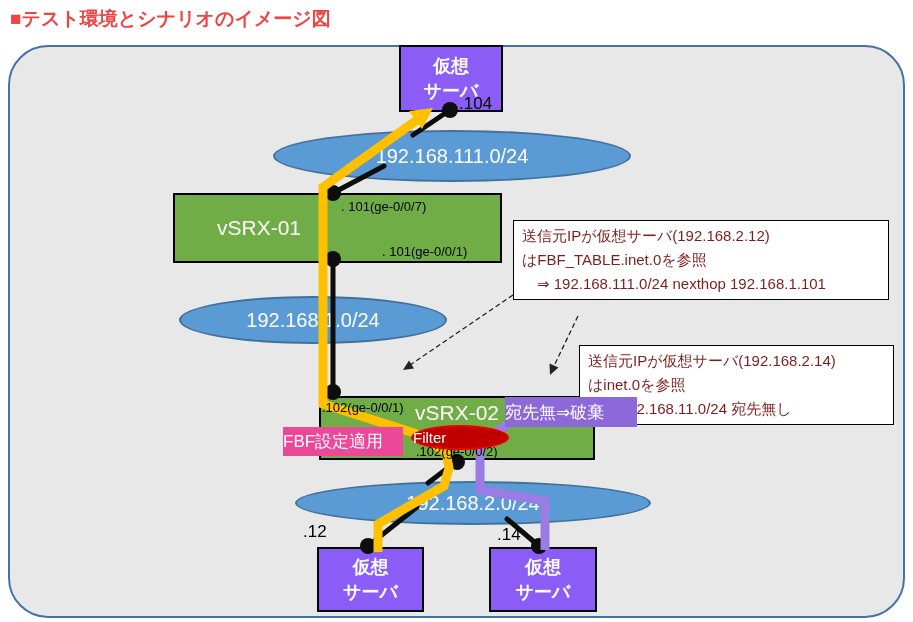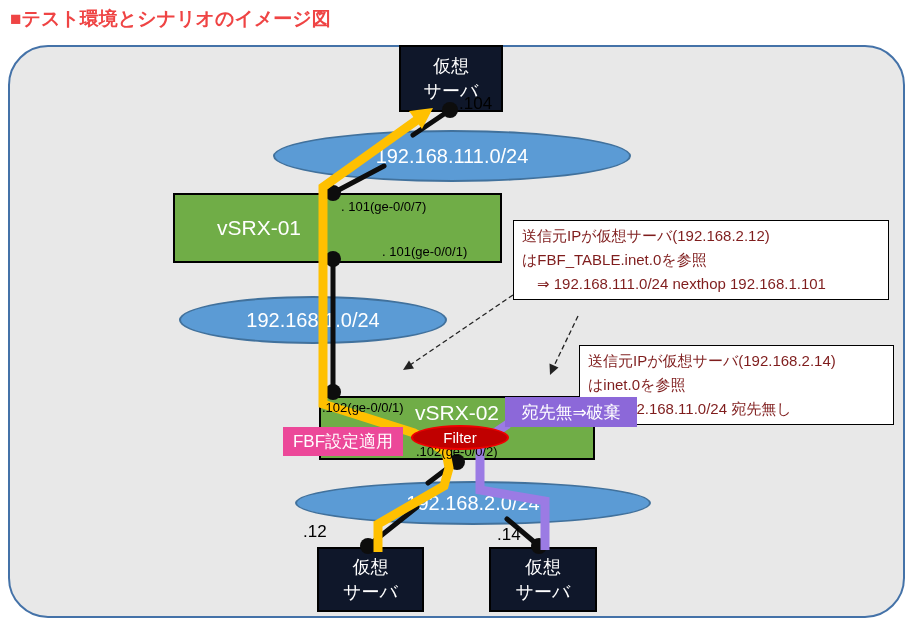--- a/index.html
+++ b/index.html
@@ -13,30 +13,30 @@
     left:8px;top:45px;width:893px;height:569px;background:#E8E8E8;
     border:2px solid #4472A8;border-radius:40px;z-index:0;
   }
   .ellipse{
     background:#5B9BD5;border:2px solid #41719C;border-radius:50%;
     display:flex;align-items:center;justify-content:center;
     color:#fff;font-size:20px;z-index:1;
   }
   .gbox{background:#70AD47;border:2px solid #000;z-index:2;color:#fff;}
   .obox{
-    background:#0f172a;border:2px solid #000;z-index:2;color:#fff;
+    background:#8b5cf6;border:2px solid #000;z-index:2;color:#fff;
     display:flex;align-items:center;justify-content:center;text-align:center;
-    font-size:18px;line-height:1.35;
+    font-size:18px;line-height:1.35;font-weight:bold;
   }
   .prewrap{white-space:pre-line;}
   .note{
     background:#fff;border:1px solid #000;z-index:2;color:#7f1d1d;
     font-size:15px;line-height:1.6;padding:3px 8px;white-space:pre-line;
   }
-  .tag{display:flex;align-items:center;justify-content:center;color:#fff;z-index:4;}
+  .tag{display:flex;align-items:center;color:#fff;z-index:4;}
   .iflabel{font-size:13px;color:#000;z-index:4;white-space:nowrap;}
   .hostip{font-size:17px;color:#000;z-index:4;}
   #wires{left:0;top:0;z-index:3;pointer-events:none;}
   #vsrx01{left:173px;top:193px;width:283px;height:66px;display:flex;align-items:center;padding-left:42px;font-size:21px;box-sizing:content-box;}
   #vsrx02{left:319px;top:396px;width:272px;height:60px;text-align:center;font-size:21px;}
   #vsrx02 .rlabel{position:absolute;left:0;right:0;top:3px;}
   #filter-ellipse{
     left:411px;top:425px;width:94px;height:21px;background:#C00000;
     border:2px solid #F00000;border-radius:50%;font-size:15px;font-weight:normal;
   }

